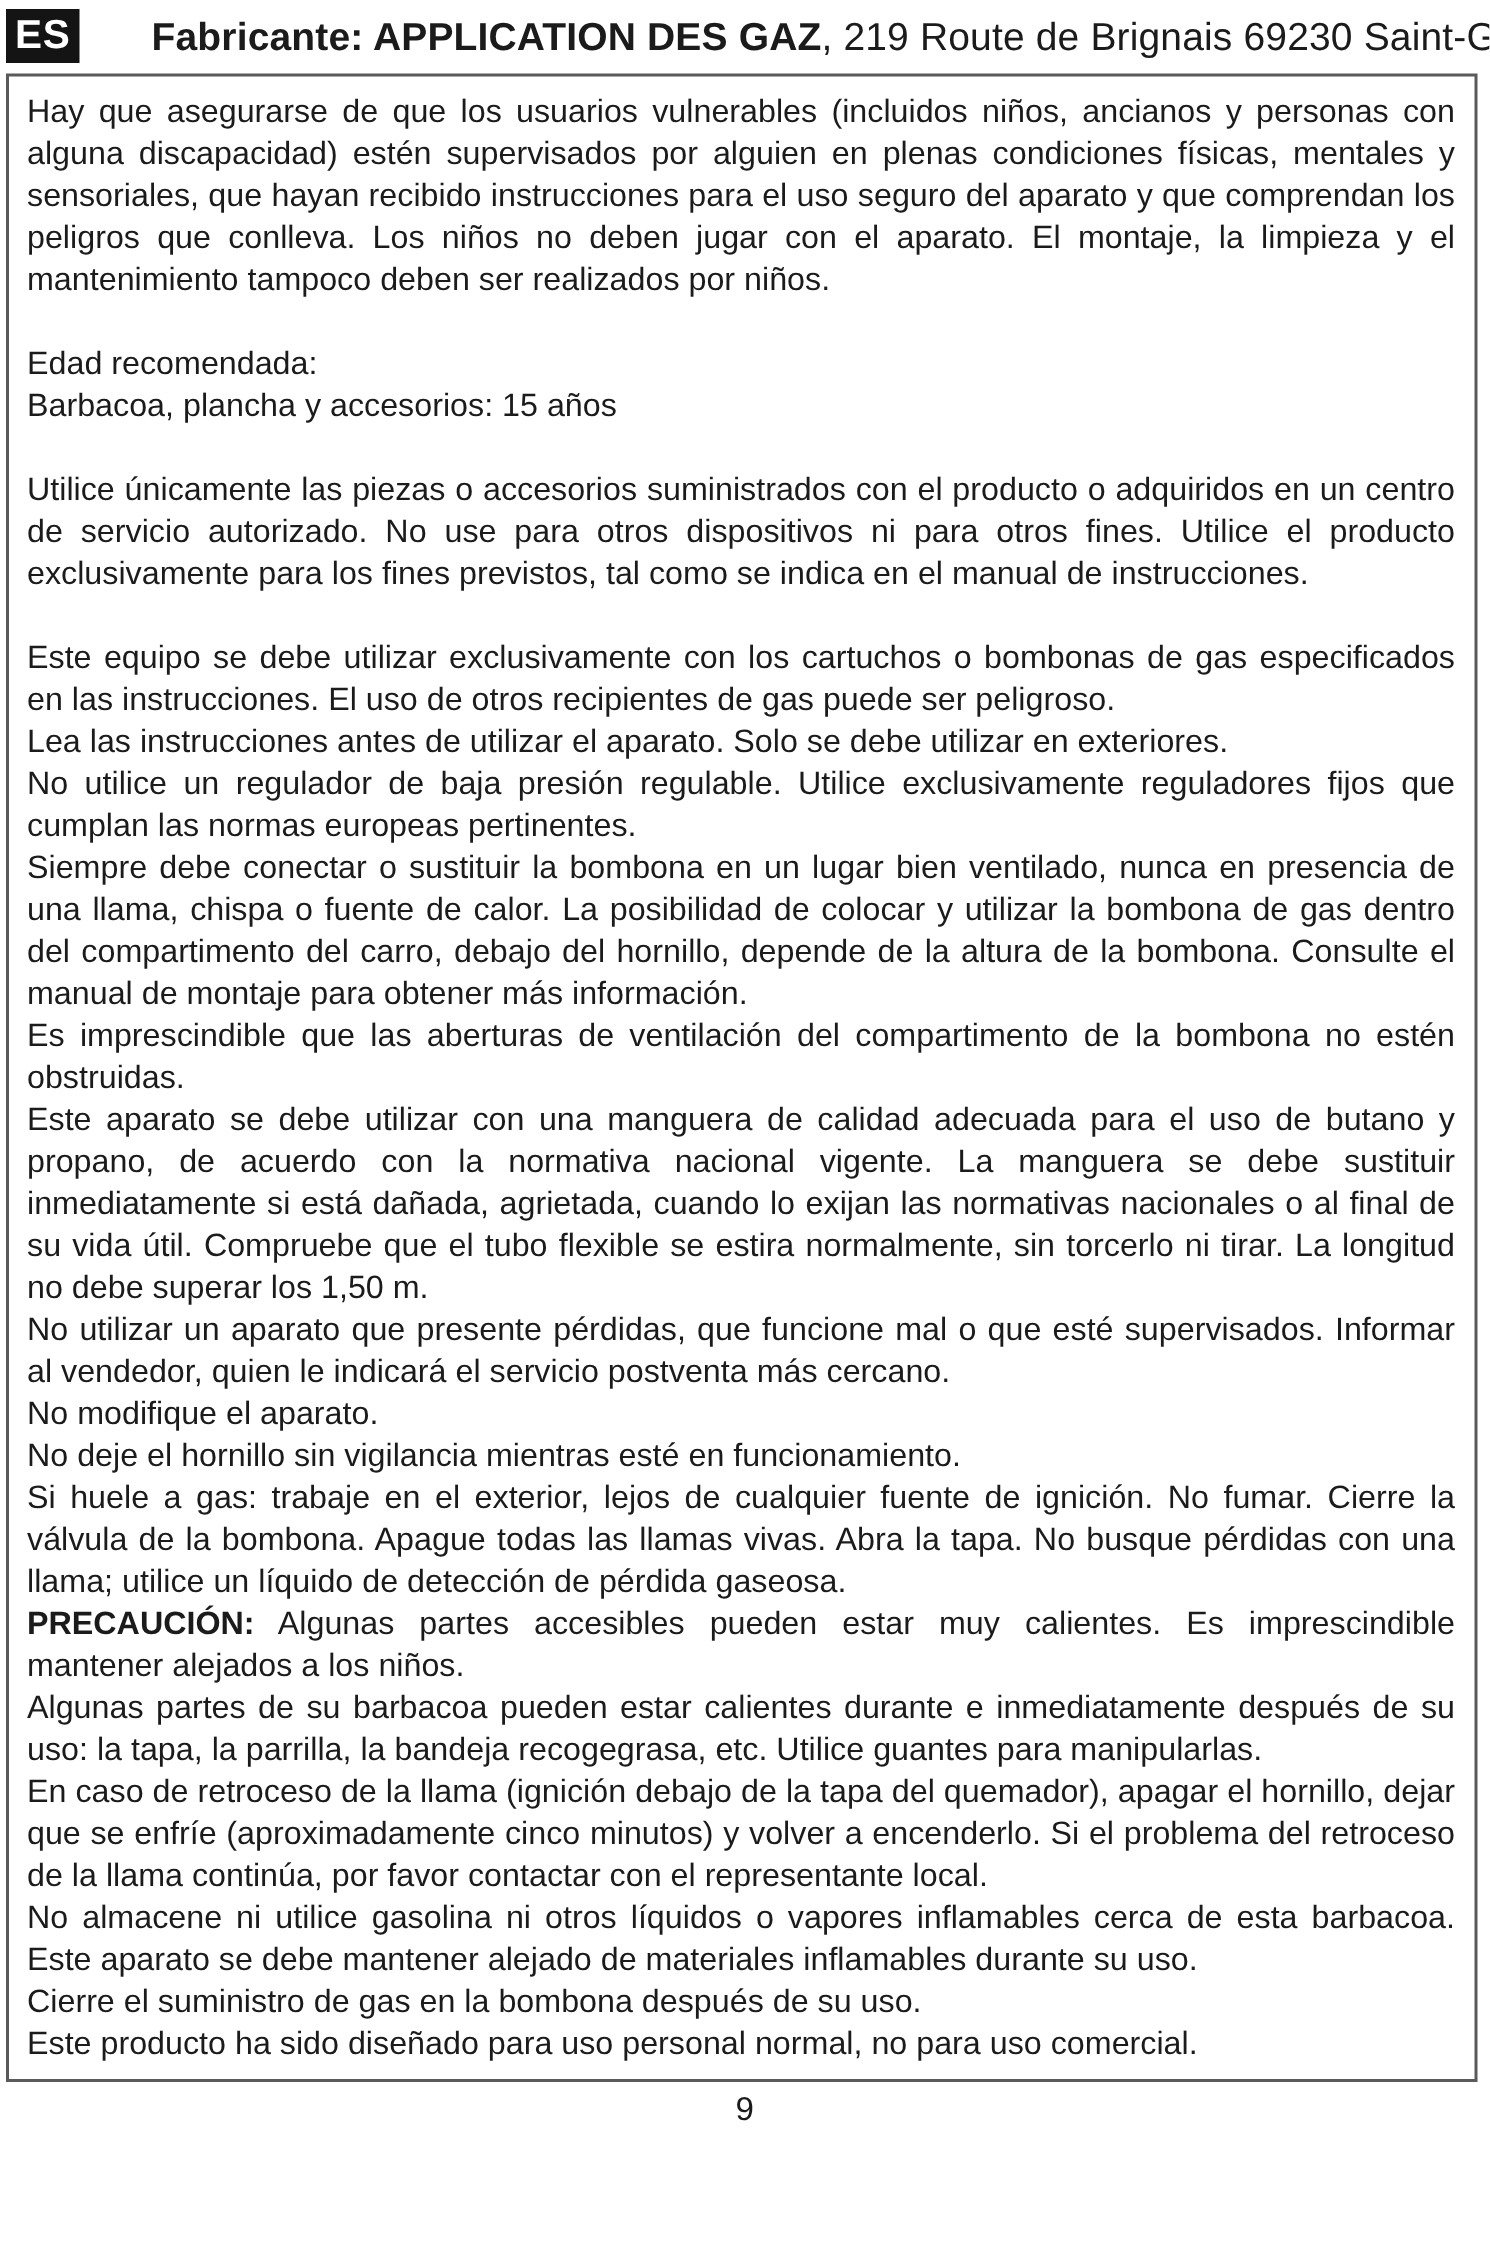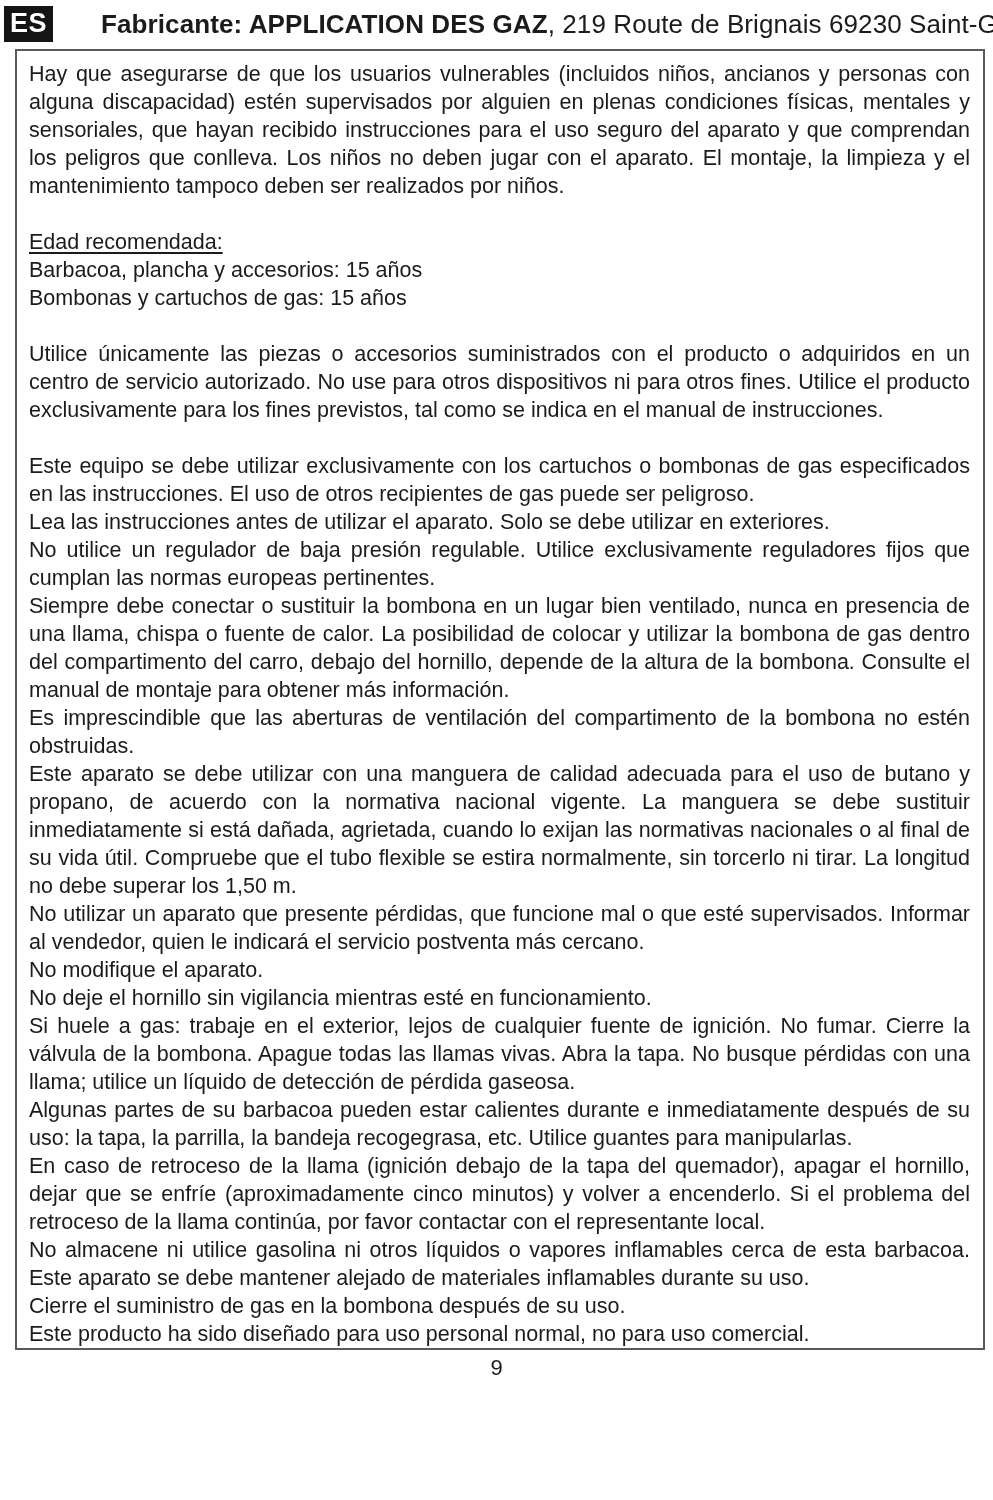--- a/index.html
+++ b/index.html
@@ -33,31 +33,30 @@
     letter-spacing: 0.5px;
     flex: 0 0 auto;
   }
   .header-text {
     font-size: 26px;
     letter-spacing: 0.1px;
     margin-left: 37px;
   }
   .header-text .bold { font-weight: bold; }
   .content-box {
-    margin: 7px 8px 0 15px;
+    margin: 7px 8px 0 4px;
     border: 2px solid #5a5a5a;
-    padding: 9px 13px 0 12px;
+    padding: 9px 13px 10px 12px;
     font-size: 21.5px;
     line-height: 28px;
     text-align: justify;
   }
   .content-box p { margin: 0; }
   .spacer { height: 28px; }
   .underlined {
-    text-decoration: underline;
     text-underline-offset: 3px;
     text-align: center;
   }
   .no-justify { text-align: left; }
   .bold { font-weight: bold; }
   .footer {
     text-align: center;
     font-size: 22px;
     margin-top: 5px;
   }
@@ -71,37 +70,37 @@
     <span class="lang-badge">ES</span>
     <span class="header-text"><span class="bold">Fabricante: APPLICATION DES GAZ</span><span>, 219 Route de Brignais 69230 Saint-Genis-Laval, France</span></span>
   </div>
 
   <div class="content-box">
     <p>Hay que asegurarse de que los usuarios vulnerables (incluidos niños, ancianos y personas con alguna discapacidad) estén supervisados por alguien en plenas condiciones físicas, mentales y sensoriales, que hayan recibido instrucciones para el uso seguro del aparato y que comprendan los peligros que conlleva. Los niños no deben jugar con el aparato. El montaje, la limpieza y el mantenimiento tampoco deben ser realizados por niños.</p>
     <div class="spacer"></div>
 
     <p class="no-justify"><span class="underlined">Edad recomendada:</span></p>
     <p class="no-justify">Barbacoa, plancha y accesorios: 15 años</p>
-    <p class="no-justify">Bombonas y cartuchos de gas: 15 años</p>
     <div class="spacer"></div>
 
     <p>Utilice únicamente las piezas o accesorios suministrados con el producto o adquiridos en un centro de servicio autorizado. No use para otros dispositivos ni para otros fines. Utilice el producto exclusivamente para los fines previstos, tal como se indica en el manual de instrucciones.</p>
     <div class="spacer"></div>
 
     <p>Este equipo se debe utilizar exclusivamente con los cartuchos o bombonas de gas especificados en las instrucciones. El uso de otros recipientes de gas puede ser peligroso.</p>
     <p>Lea las instrucciones antes de utilizar el aparato. Solo se debe utilizar en exteriores.</p>
     <p>No utilice un regulador de baja presión regulable. Utilice exclusivamente reguladores fijos que cumplan las normas europeas pertinentes.</p>
     <p>Siempre debe conectar o sustituir la bombona en un lugar bien ventilado, nunca en presencia de una llama, chispa o fuente de calor. La posibilidad de colocar y utilizar la bombona de gas dentro del compartimento del carro, debajo del hornillo, depende de la altura de la bombona. Consulte el manual de montaje para obtener más información.</p>
     <p>Es imprescindible que las aberturas de ventilación del compartimento de la bombona no estén obstruidas.</p>
     <p>Este aparato se debe utilizar con una manguera de calidad adecuada para el uso de butano y propano, de acuerdo con la normativa nacional vigente. La manguera se debe sustituir inmediatamente si está dañada, agrietada, cuando lo exijan las normativas nacionales o al final de su vida útil. Compruebe que el tubo flexible se estira normalmente, sin torcerlo ni tirar. La longitud no debe superar los 1,50 m.</p>
     <p>No utilizar un aparato que presente pérdidas, que funcione mal o que esté supervisados. Informar al vendedor, quien le indicará el servicio postventa más cercano.</p>
     <p>No modifique el aparato.</p>
     <p>No deje el hornillo sin vigilancia mientras esté en funcionamiento.</p>
     <p>Si huele a gas: trabaje en el exterior, lejos de cualquier fuente de ignición. No fumar. Cierre la válvula de la bombona. Apague todas las llamas vivas. Abra la tapa. No busque pérdidas con una llama; utilice un líquido de detección de pérdida gaseosa.</p>
 
+    <p><span class="bold">PRECAUCIÓN:</span><span> Algunas partes accesibles pueden estar muy calientes. Es imprescindible mantener alejados a los niños.</span></p>
 
     <p>Algunas partes de su barbacoa pueden estar calientes durante e inmediatamente después de su uso: la tapa, la parrilla, la bandeja recogegrasa, etc. Utilice guantes para manipularlas.</p>
     <p>En caso de retroceso de la llama (ignición debajo de la tapa del quemador), apagar el hornillo, dejar que se enfríe (aproximadamente cinco minutos) y volver a encenderlo. Si el problema del retroceso de la llama continúa, por favor contactar con el representante local.</p>
     <p>No almacene ni utilice gasolina ni otros líquidos o vapores inflamables cerca de esta barbacoa. Este aparato se debe mantener alejado de materiales inflamables durante su uso.</p>
     <p>Cierre el suministro de gas en la bombona después de su uso.</p>
     <p>Este producto ha sido diseñado para uso personal normal, no para uso comercial.</p>
   </div>
 
   <div class="footer">
     <span>9</span>

